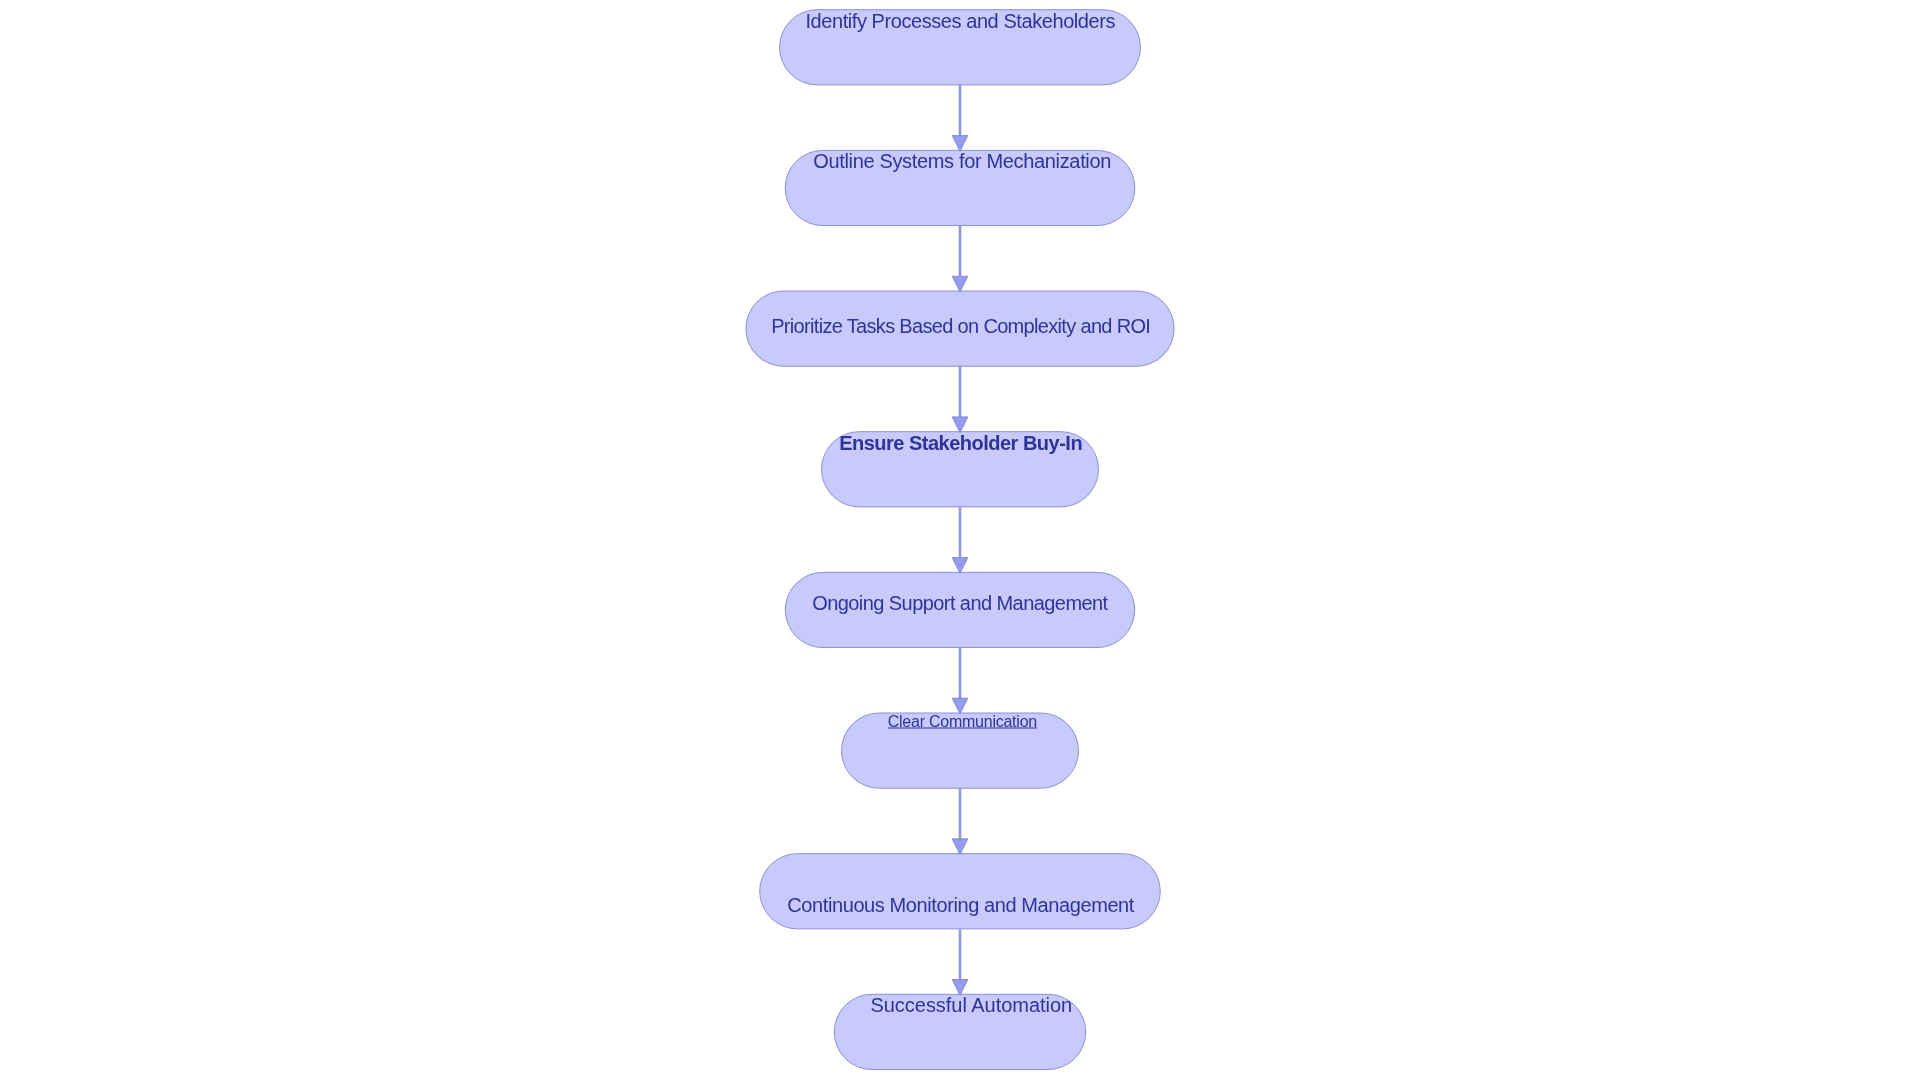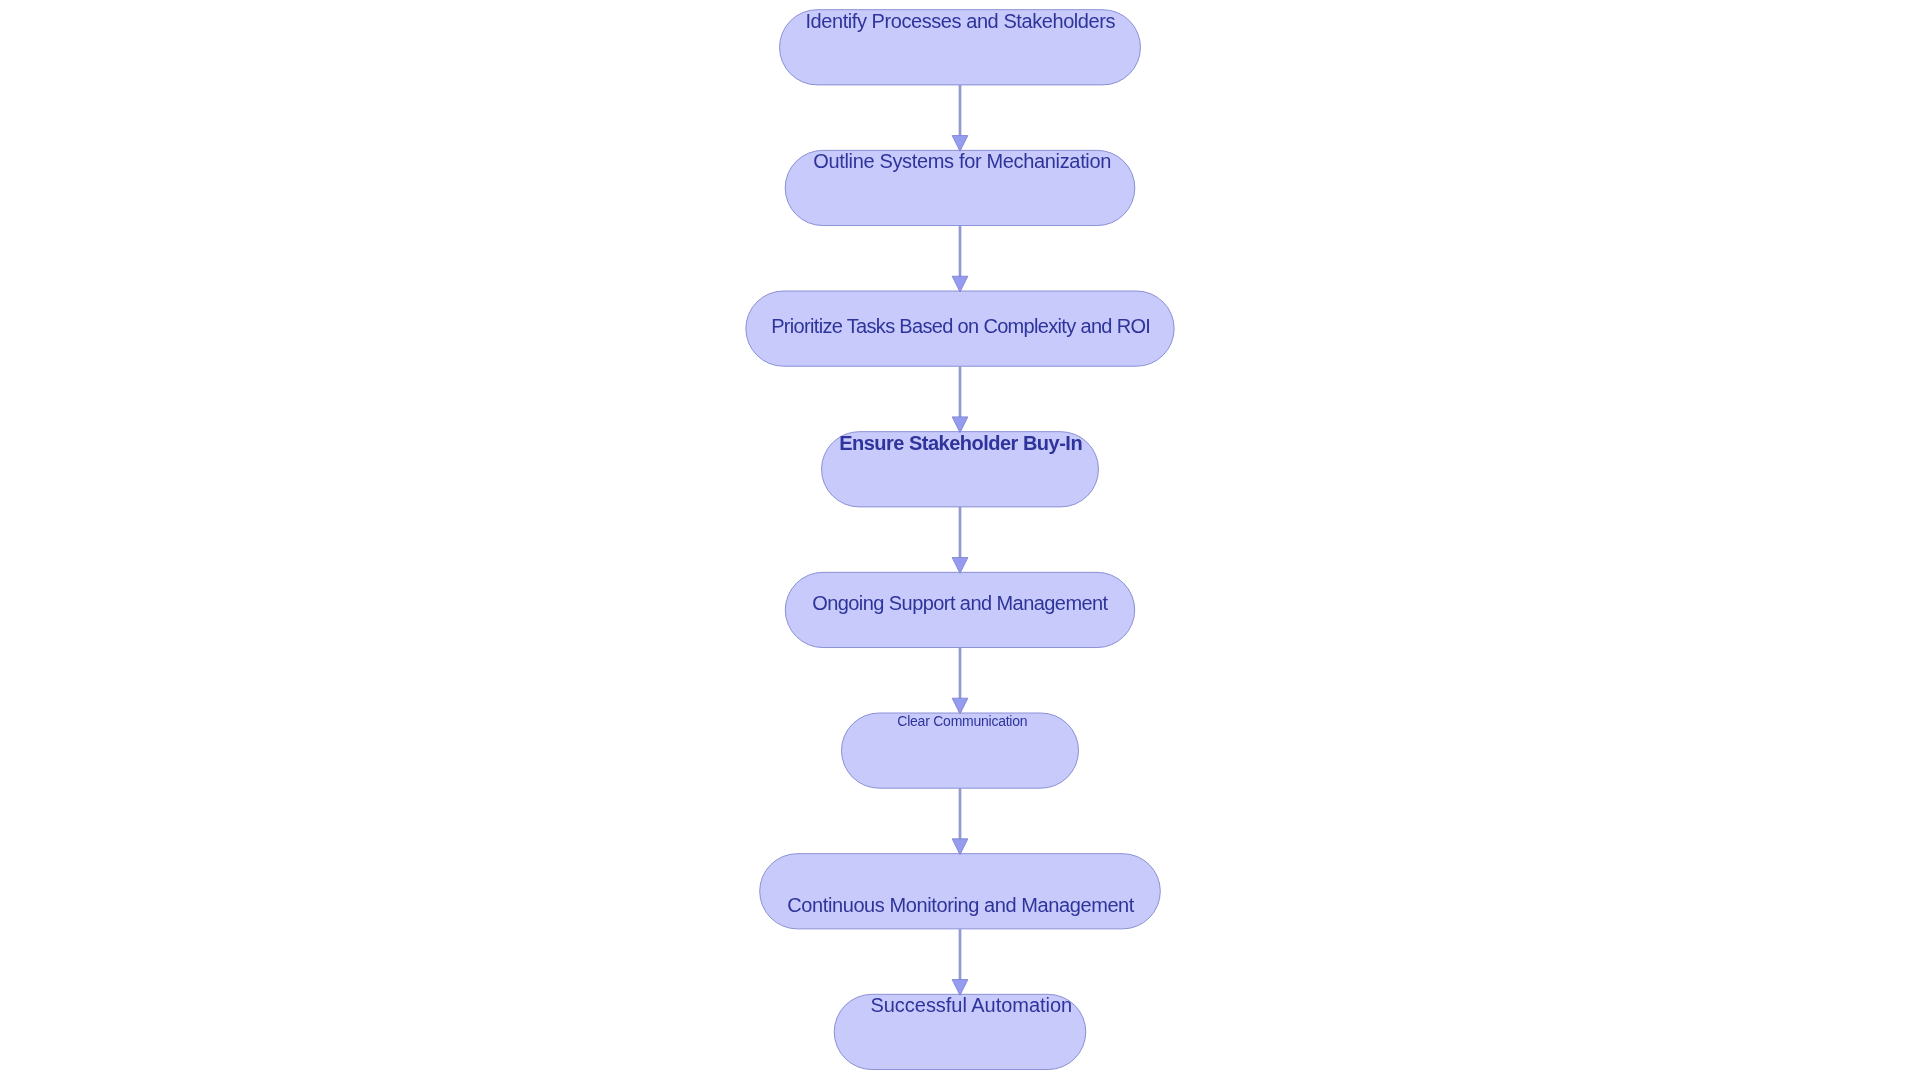--- a/index.html
+++ b/index.html
@@ -68,21 +68,21 @@
   <div class="node" style="left: 745.85px; top: 291.02px; width: 428.3px; height: 75.2px; margin-top: 24px;">
     <span class="node-label" style="color: rgb(46, 52, 153); font-size: 20px; letter-spacing: -0.673px; transform: translateZ(0px) translate(0.7px, 0.5px);">Prioritize Tasks Based on Complexity and ROI</span>
   </div>
   <div class="node" style="left: 821.55px; top: 431.68px; width: 276.9px; height: 75.2px;">
     <span class="node-label" style="color: rgb(46, 52, 153); font-size: 20px; letter-spacing: -0.507px; transform: translateZ(0px) translate(0.65px, 0.5px); font-weight: bold;">Ensure Stakeholder Buy-In</span>
   </div>
   <div class="node" style="left: 785.3px; top: 592px; width: 349.4px; height: 83px;">
     <span class="node-label" style="color: rgb(46, 52, 153); font-size: 20px; letter-spacing: -0.569px; transform: translateZ(0px) translate(-0.1px, 0.5px);">Ongoing Support and Management</span>
   </div>
   <div class="node" style="left: 841.5px; top: 713px; width: 237px; height: 75.2px;">
-    <span class="node-label" style="color: rgb(46, 52, 153); font-size: 14px; letter-spacing: -0.244px; transform: translateZ(0px) translate(2.35px, 0.5px);">Clear Communication</span>
+    <span class="node-label" style="color: rgb(46, 52, 153); font-size: 16px; letter-spacing: -0.244px; transform: translateZ(0px) translate(2.35px, 0.5px); text-decoration: underline;">Clear Communication</span>
   </div>
   <div class="node" style="left: 759.7px; top: 894px; width: 400.6px; height: 75.2px;">
     <span class="node-label" style="color: rgb(46, 52, 153); font-size: 20px; letter-spacing: -0.408px; transform: translateZ(0px) translate(0.65px, 0.5px);">Continuous Monitoring and Management</span>
   </div>
   <div class="node" style="left: 844px; top: 994.32px; width: 251.5px; height: 75.2px;">
     <span class="node-label" style="color: rgb(46, 52, 153); font-size: 20px; letter-spacing: -0.033px; transform: translateZ(0px) translate(1.55px, 0.5px);">Successful Automation</span>
   </div>
 </div>
 
 </body></html>

